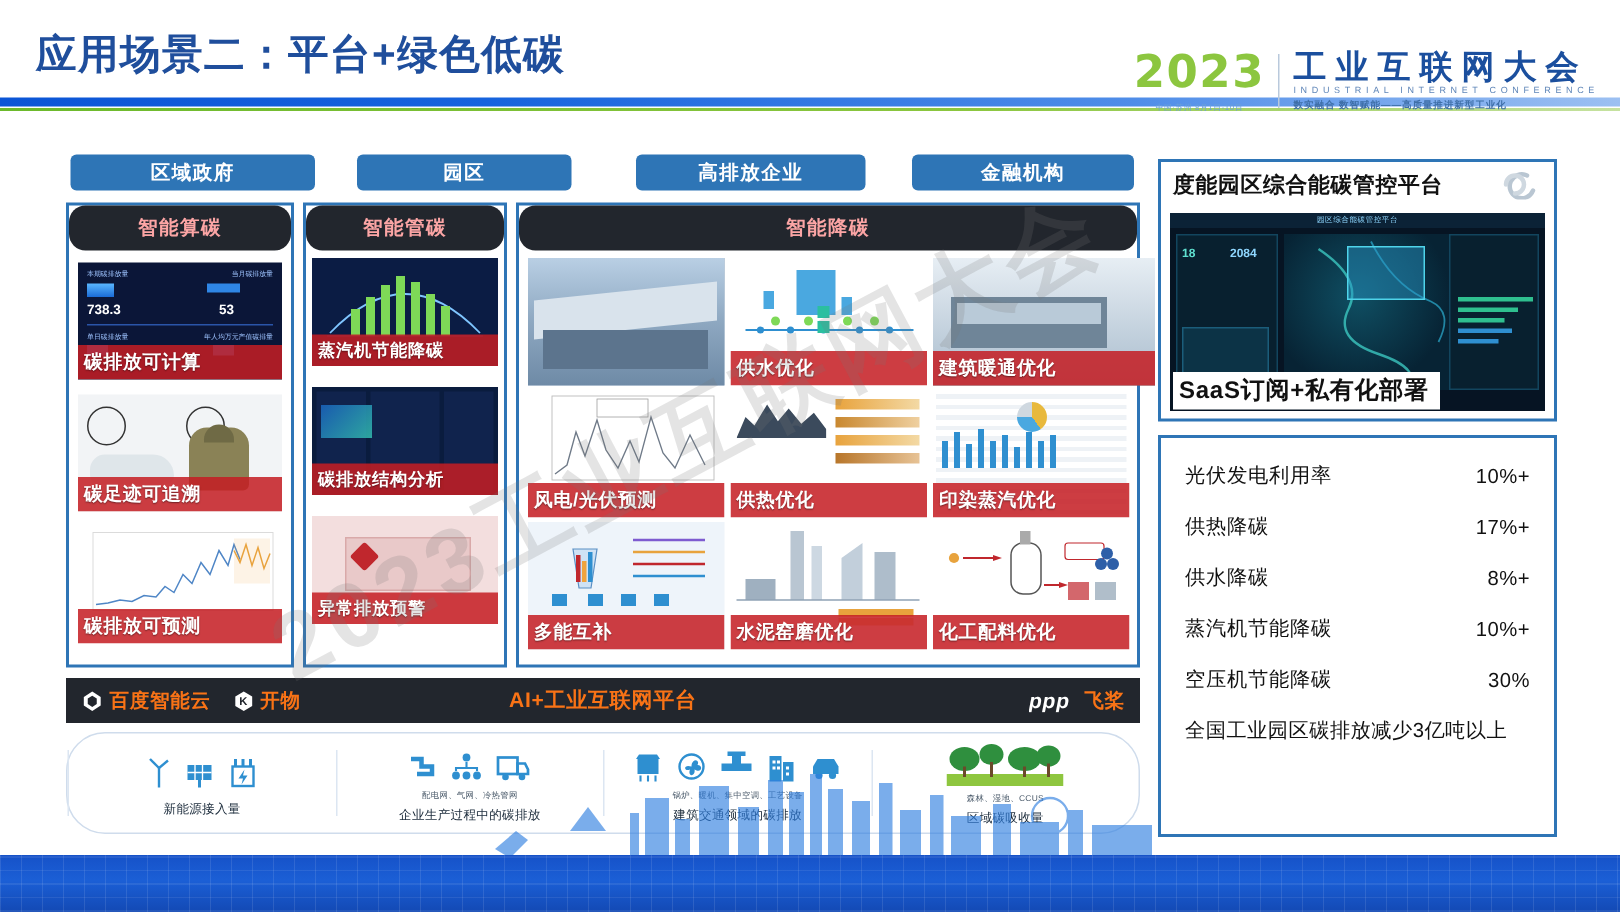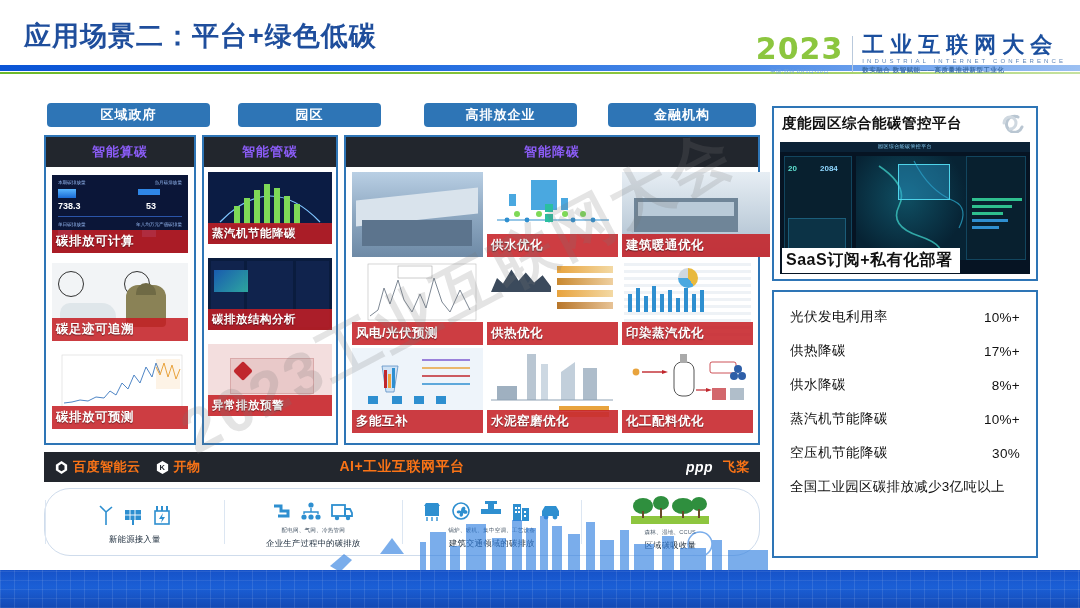--- a/index.html
+++ b/index.html
@@ -40,22 +40,22 @@
   .logo-right .en{font-size:6px;color:#5f86b8;letter-spacing:3.1px;margin-top:2px;white-space:nowrap;}
   .logo-right .tag{font-size:6.4px;color:#3f6fa8;letter-spacing:.6px;margin-top:2px;white-space:nowrap;font-weight:700;}
 
   
   .pill{
     background:#2E75B6;color:#fff;border-radius:4px;
     display:flex;align-items:center;justify-content:center;
     font-size:13px;font-weight:700;letter-spacing:1px;
   }
   .darkbar{
-    background:#22262d;color:#8b5cf6;display:flex;align-items:center;justify-content:center;
-    font-size:13px;font-weight:700;letter-spacing:1px;
+    background:#22262d;color:#fca5a5;display:flex;align-items:center;justify-content:center;
+    font-size:13px;font-weight:700;letter-spacing:1px;border-radius:11px;
   }
   .col-box{position:absolute;border:2px solid #2E75B6;background:#fff;box-sizing:border-box;}
 
   
   .tile{position:absolute;overflow:hidden;background:#0d1430;box-sizing:border-box;}
   .tile .cap{
     position:absolute;left:0;bottom:0;width:100%;
     background:rgba(197,29,35,.86);color:#fff;
     font-size:12.5px;font-weight:700;letter-spacing:.5px;
     padding:3px 0 3px 4px;box-sizing:border-box;white-space:nowrap;
@@ -368,21 +368,21 @@
       <div class="rtitle">度能园区综合能碳管控平台</div>
       <svg width="30" height="20" viewBox="0 0 30 20">
         <path d="M22 4 A8 8 0 1 0 26 14" fill="none" stroke="#b9c6d2" stroke-width="3" stroke-linecap="round"></path>
         <path d="M8 10 A6 6 0 1 1 14 16" fill="none" stroke="#cfd8e0" stroke-width="3" stroke-linecap="round"></path>
       </svg>
     </div>
     <div style="position:absolute;left:6px;top:34px;right:6px;bottom:5px;background:#061423;overflow:hidden;">
       <div style="position:absolute;left:0;top:0;width:100%;height:10px;background:#0b2236;"></div>
       <div style="position:absolute;left:0;top:1px;width:100%;text-align:center;font-size:5px;color:#8fd7ff;letter-spacing:.4px;">园区综合能碳管控平台</div>
       <div style="position:absolute;left:4px;top:14px;width:66px;height:110px;background:#08202f;border:1px solid #12455e;"></div>
-      <div style="position:absolute;left:8px;top:22px;color:#5fe0d0;font-size:8px;font-weight:700;">20</div>
+      <div style="position:absolute;left:8px;top:22px;color:#5fe0d0;font-size:8px;font-weight:700;">18</div>
       <div style="position:absolute;left:40px;top:22px;color:#8fd7ff;font-size:8px;font-weight:700;">2084</div>
       <div style="position:absolute;left:8px;top:76px;width:56px;height:36px;background:#0c3346;border:1px solid #1b5d7a;"></div>
       <div style="position:absolute;left:76px;top:14px;right:64px;bottom:14px;
                   background:radial-gradient(circle at 45% 40%,#0f4f63 0%,#072334 70%);"></div>
       <svg viewBox="0 0 120 110" style="position:absolute;left:76px;top:14px;width:126px;height:110px;opacity:.75;">
         <path d="M20 10 Q50 30 40 50 Q30 70 60 80 Q90 90 80 105" fill="none" stroke="#3fd0c8" stroke-width="1.6"></path>
         <path d="M55 5 Q70 35 95 45 Q110 52 100 72" fill="none" stroke="#2aa6c8" stroke-width="1.2"></path>
       </svg>
       <div style="position:absolute;left:118px;top:22px;width:50px;height:34px;background:rgba(40,150,200,.45);border:1px solid #4fd4ea;"></div>
       <div style="position:absolute;right:4px;top:14px;width:58px;bottom:14px;background:#08202f;border:1px solid #12455e;"></div>

